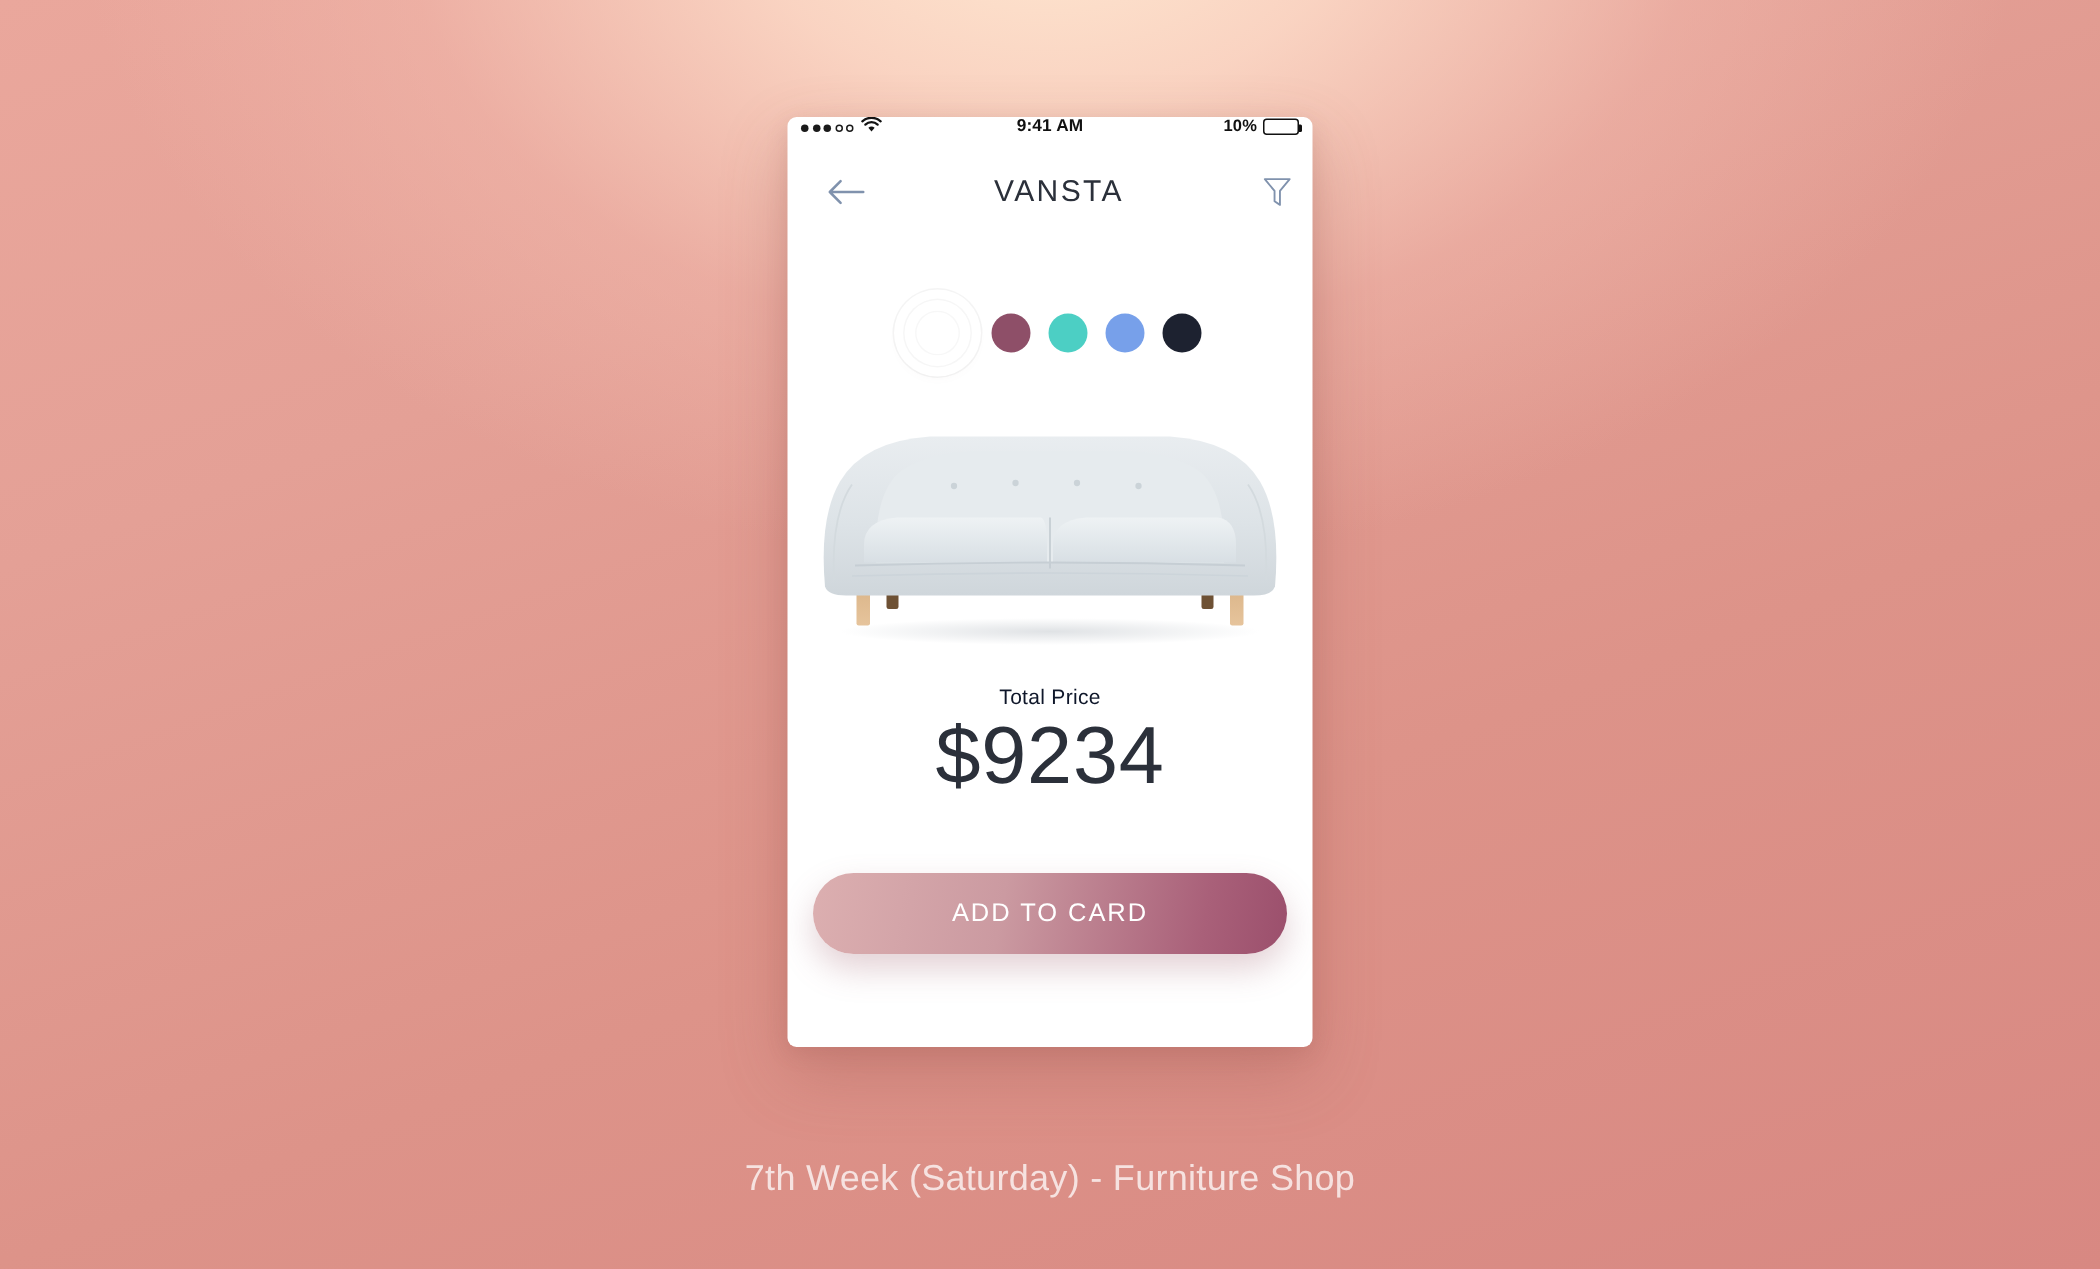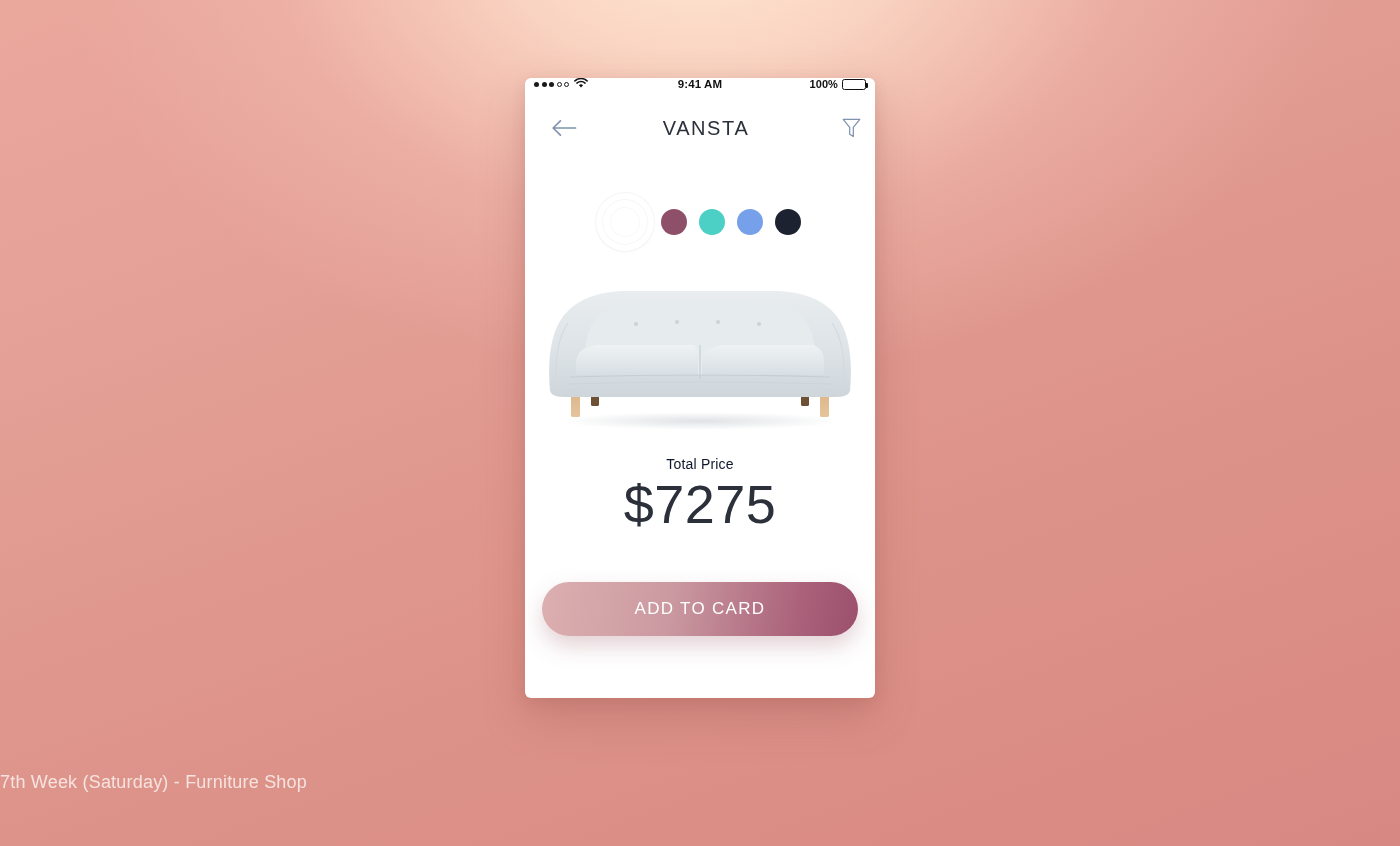--- a/index.html
+++ b/index.html
@@ -190,22 +190,22 @@
     background:linear-gradient(100deg, #dcafb0 0%, #cb9aa1 40%, #a96079 82%, #9b4f6c 100%);
     box-shadow:0 10px 22px rgba(155, 90, 105, 0.28);
     cursor:pointer;
   }
 
   
   #caption {
     position:absolute;
     left:0; top:772px;
     width:1400px;
-    text-align:left;
-    font-size:18px;
+    text-align:center;
+    font-size:24px;
     color:rgba(255,255,255,0.74);
     letter-spacing:0.2px;
   }
 </style>
 </head>
 <body>
 
 <div id="backdrop">
 
   <div id="phone">
@@ -222,21 +222,21 @@
         <span class="wifi">
           <svg width="14" height="11" viewBox="0 0 14 11">
             <path d="M7 9.6 L4.9 7.2 a3.2 3.2 0 0 1 4.2 0 Z" fill="#141414"></path>
             <path d="M2.9 5.1 a6 6 0 0 1 8.2 0" stroke="#141414" stroke-width="1.5" fill="none" stroke-linecap="round"></path>
             <path d="M0.9 2.9 a9 9 0 0 1 12.2 0" stroke="#141414" stroke-width="1.5" fill="none" stroke-linecap="round"></path>
           </svg>
         </span>
       </div>
       <div class="sb-center">9:41 AM</div>
       <div class="sb-right">
-        <span class="batt-pct">100%</span>
+        <span class="batt-pct">10%</span>
         <span class="batt"><span class="batt-fill" style="width:100%"></span></span>
       </div>
     </div>
 
     <div class="navbar">
       <div class="nav-side">
         <span class="icon-btn">
           <svg width="26" height="18" viewBox="0 0 26 18">
             <path d="M24.5 9 H2.2 M9.4 1.8 L2.2 9 L9.4 16.2" stroke="#8092ad" stroke-width="1.7" fill="none" stroke-linecap="round" stroke-linejoin="round"></path>
           </svg>
@@ -308,21 +308,21 @@
         <path d="M30 94 Q160 90 290 94" stroke="#c6ced4" stroke-width="1.2" fill="none"></path>
         <path d="M28 101 Q160 97 292 101" stroke="#ccd4da" stroke-width="1.1" fill="none"></path>
 
         <path d="M16 104 Q14 60 28 40" stroke="#d3dade" stroke-width="1.2" fill="none"></path>
         <path d="M304 104 Q306 60 292 40" stroke="#d3dade" stroke-width="1.2" fill="none"></path>
       </svg>
     </div>
 
     <div class="price-block">
       <div class="price-label">Total Price</div>
-      <div class="price-value">$7275</div>
+      <div class="price-value">$9234</div>
     </div>
 
     <div class="cta-wrap">
       <button class="cta">ADD TO CARD</button>
     </div>
 
   </div>
 
   <div id="caption">7th Week (Saturday) - Furniture Shop</div>
 

